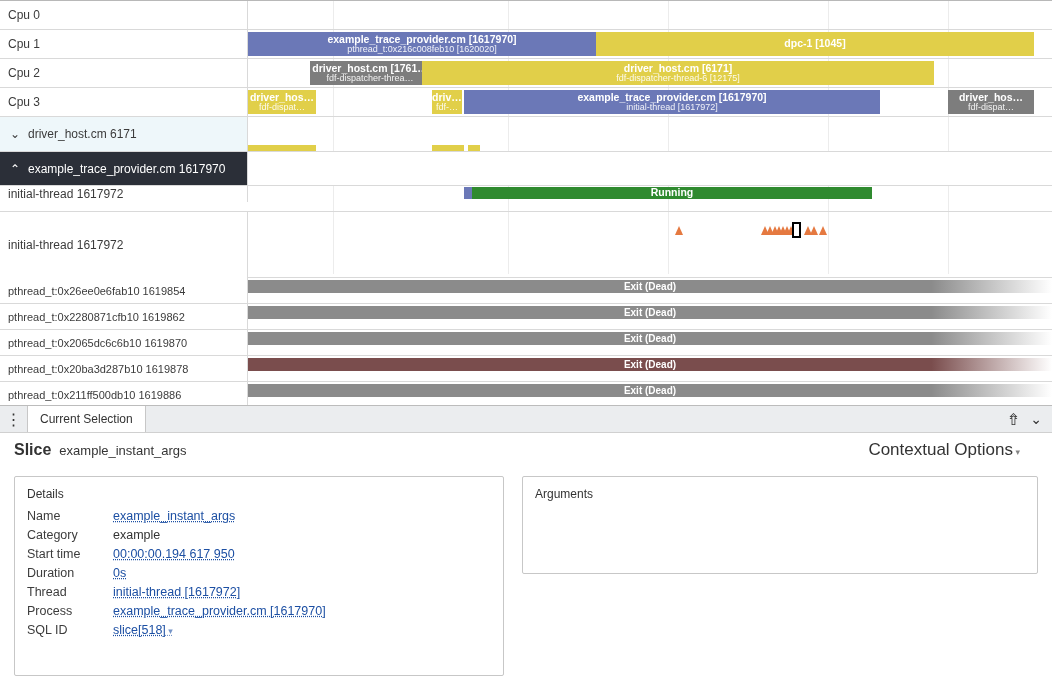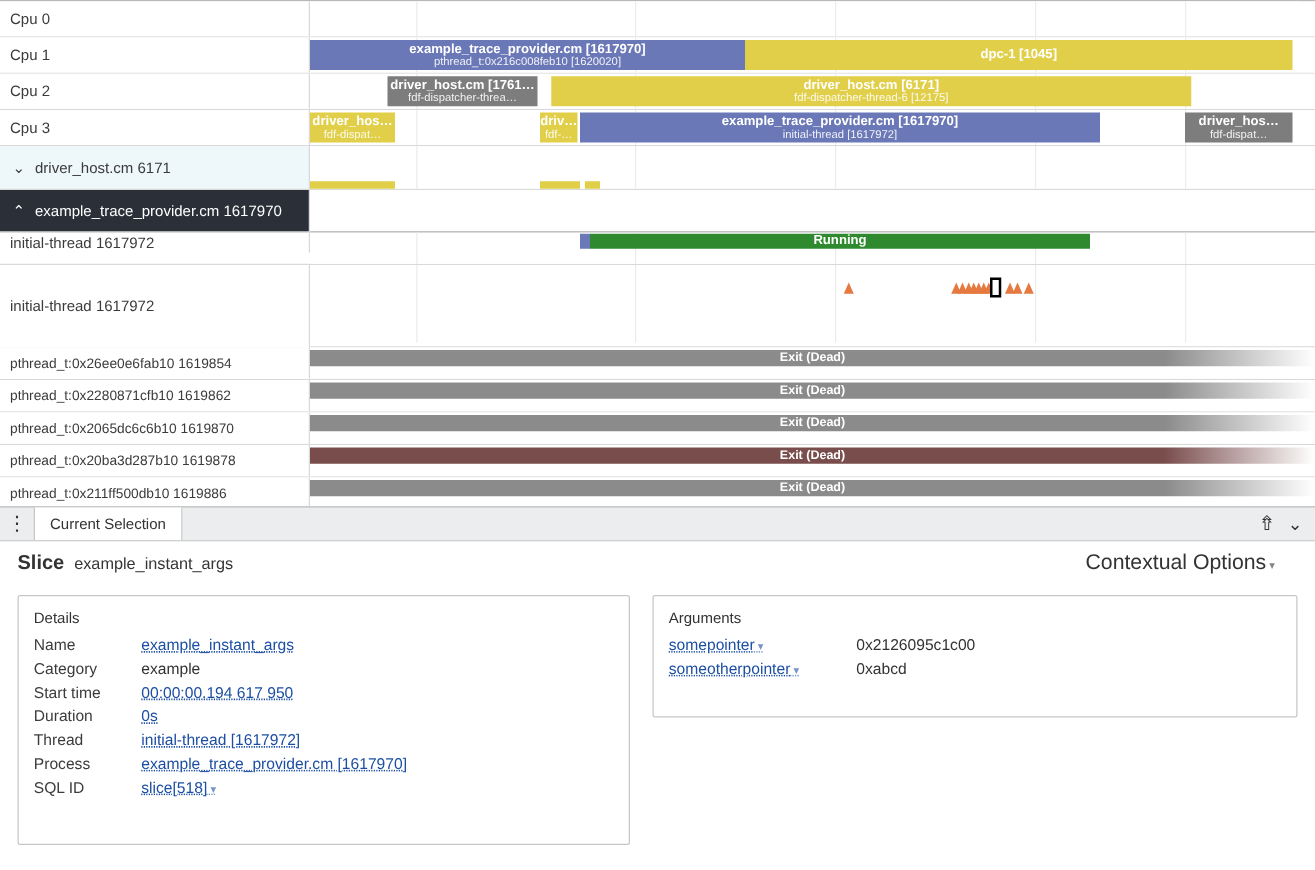--- a/index.html
+++ b/index.html
@@ -110,21 +110,21 @@
           <div class="track-area">
             <div class="grid-line" style="left: 85px;"></div>
             <div class="grid-line" style="left: 260px;"></div>
             <div class="grid-line" style="left: 420px;"></div>
             <div class="grid-line" style="left: 580px;"></div>
             <div class="grid-line" style="left: 700px;"></div>
             <div class="slice grey" style="left: 62px; width: 120px;">
               <span class="t1">driver_host.cm [1761…</span>
               <span class="t2">fdf-dispatcher-threa…</span>
             </div>
-            <div class="slice yellow" style="left: 193px; width: 512px;">
+            <div class="slice yellow" style="left: 174px; width: 512px;">
               <span class="t1">driver_host.cm [6171]</span>
               <span class="t2">fdf-dispatcher-thread-6 [12175]</span>
             </div>
           </div>
         </div>
         <div class="track-row" style="height: 29px;">
           <div class="track-label">Cpu 3</div>
           <div class="track-area">
             <div class="grid-line" style="left: 85px;"></div>
             <div class="grid-line" style="left: 260px;"></div>
@@ -286,21 +286,15 @@
         <div class="v"><a href="#" class="link">initial-thread [1617972]</a></div>
         <div class="k">Process</div>
         <div class="v"><a href="#" class="link">example_trace_provider.cm [1617970]</a></div>
         <div class="k">SQL ID</div>
         <div class="v"><a href="#" class="link caret-after">slice[518]</a></div>
       </div>
 </div>
 
 <div class="panel panel-right">
   <h3>Arguments</h3>
-  <div class="args-grid" id="args-kv">
-        <div class="ak"><a href="#" class="caret-after">somepointer</a></div>
-        <div>0x2126095c1c00</div>
-        <div class="ak"><a href="#" class="caret-after">someotherpointer</a></div>
-        <div>0xabcd</div>
-      </div>
 </div>
 
 </div>
 
 </body></html>

